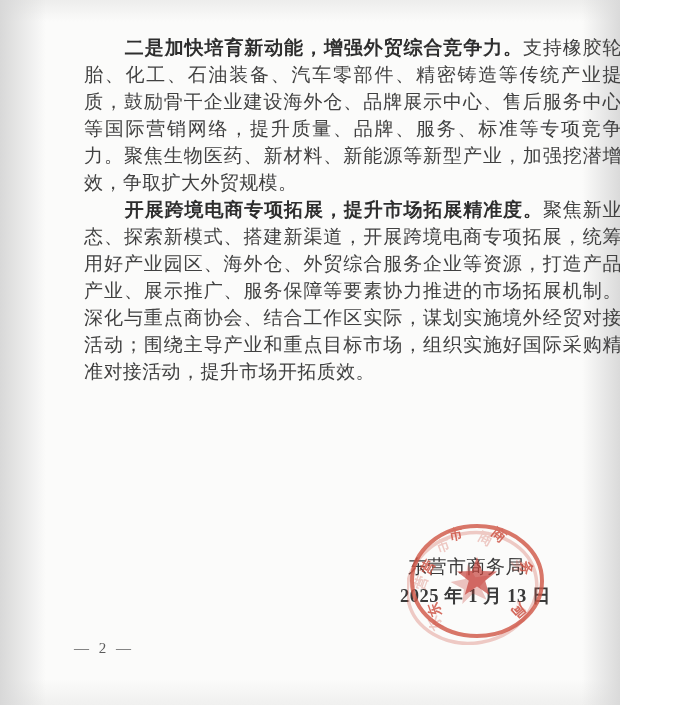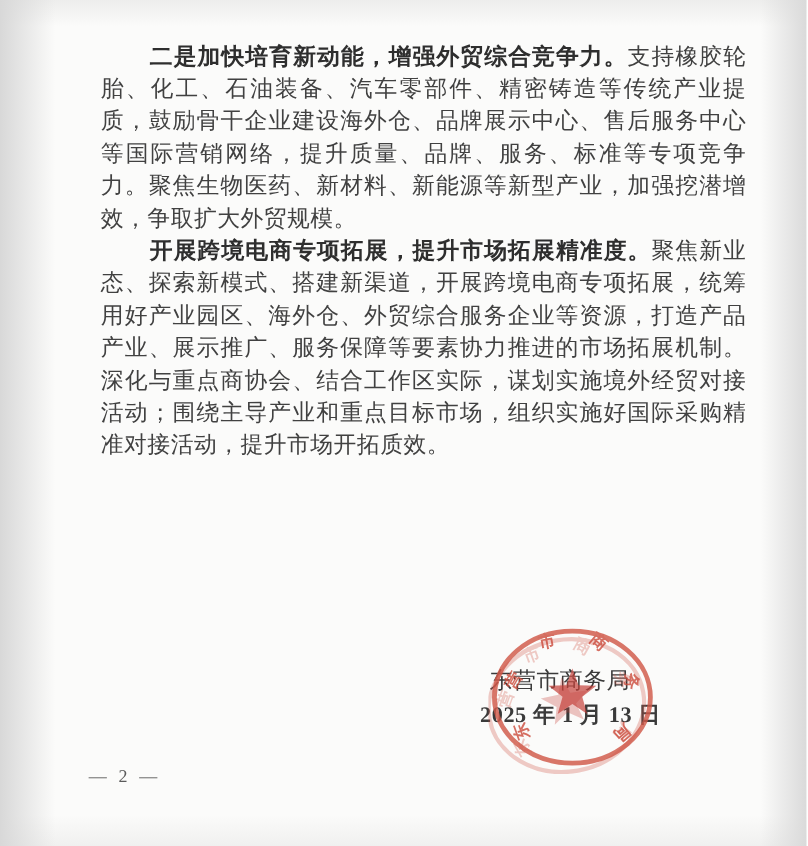--- a/index.html
+++ b/index.html
@@ -1,18 +1,18 @@
 <!DOCTYPE html>
 <html><head>
 <meta charset="utf-8">
 <style>
   html, body { margin: 0; padding: 0; background: #ffffff; }
   .scan-page {
     position: relative;
-    width: 672px;
+    width: 620px;
     height: 705px;
     overflow: hidden;
     background:
       linear-gradient(90deg,  #d8d8d8 0px, rgba(255,255,255,0) 46px),
       linear-gradient(270deg, #dadada 0px, rgba(255,255,255,0) 38px),
       linear-gradient(180deg, #ededec 0px, rgba(255,255,255,0) 22px),
       linear-gradient(0deg,   #f0f0ef 0px, rgba(255,255,255,0) 26px),
       #fbfbfa;
     font-family: "Liberation Serif", "DejaVu Serif", serif;
   }

